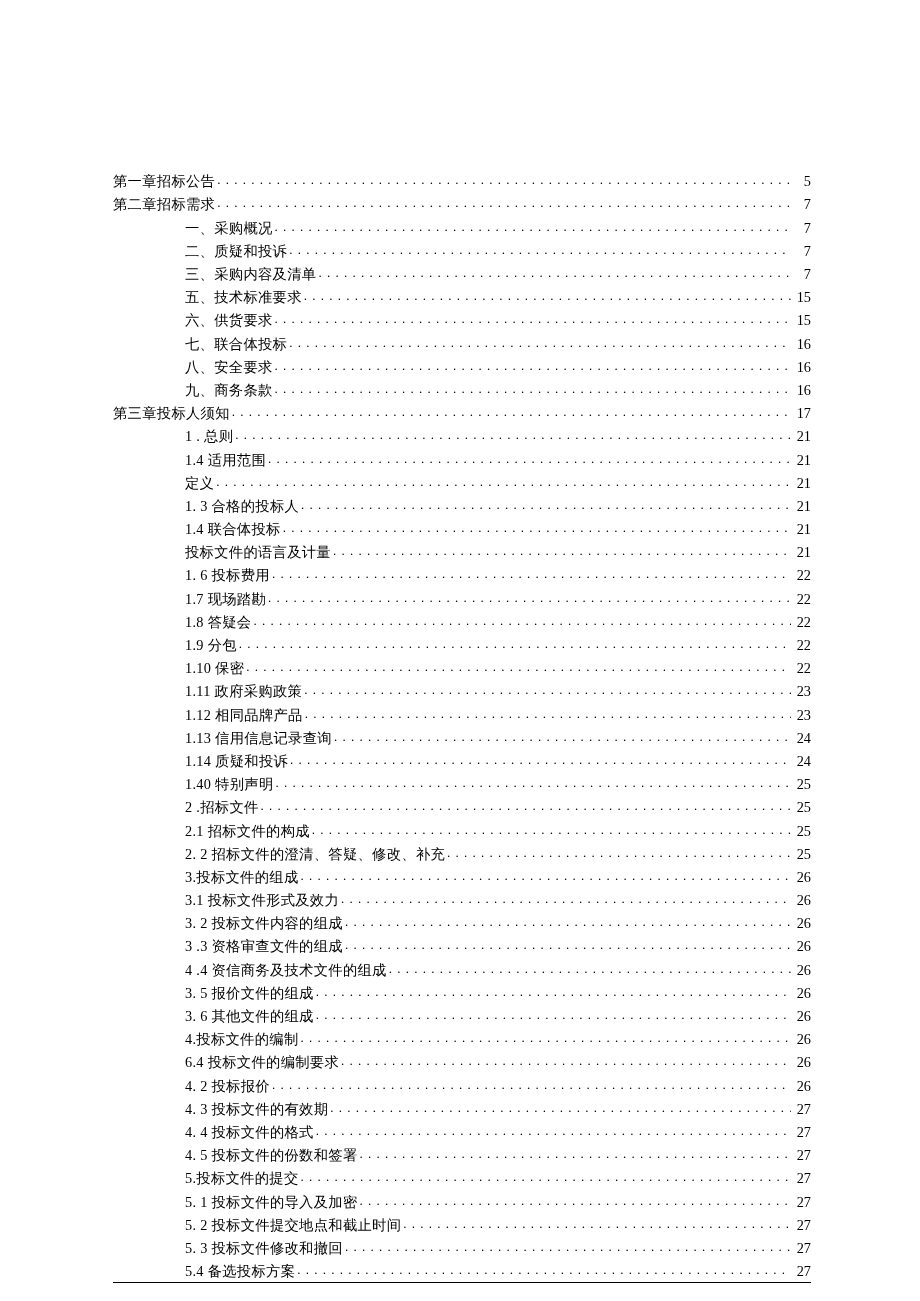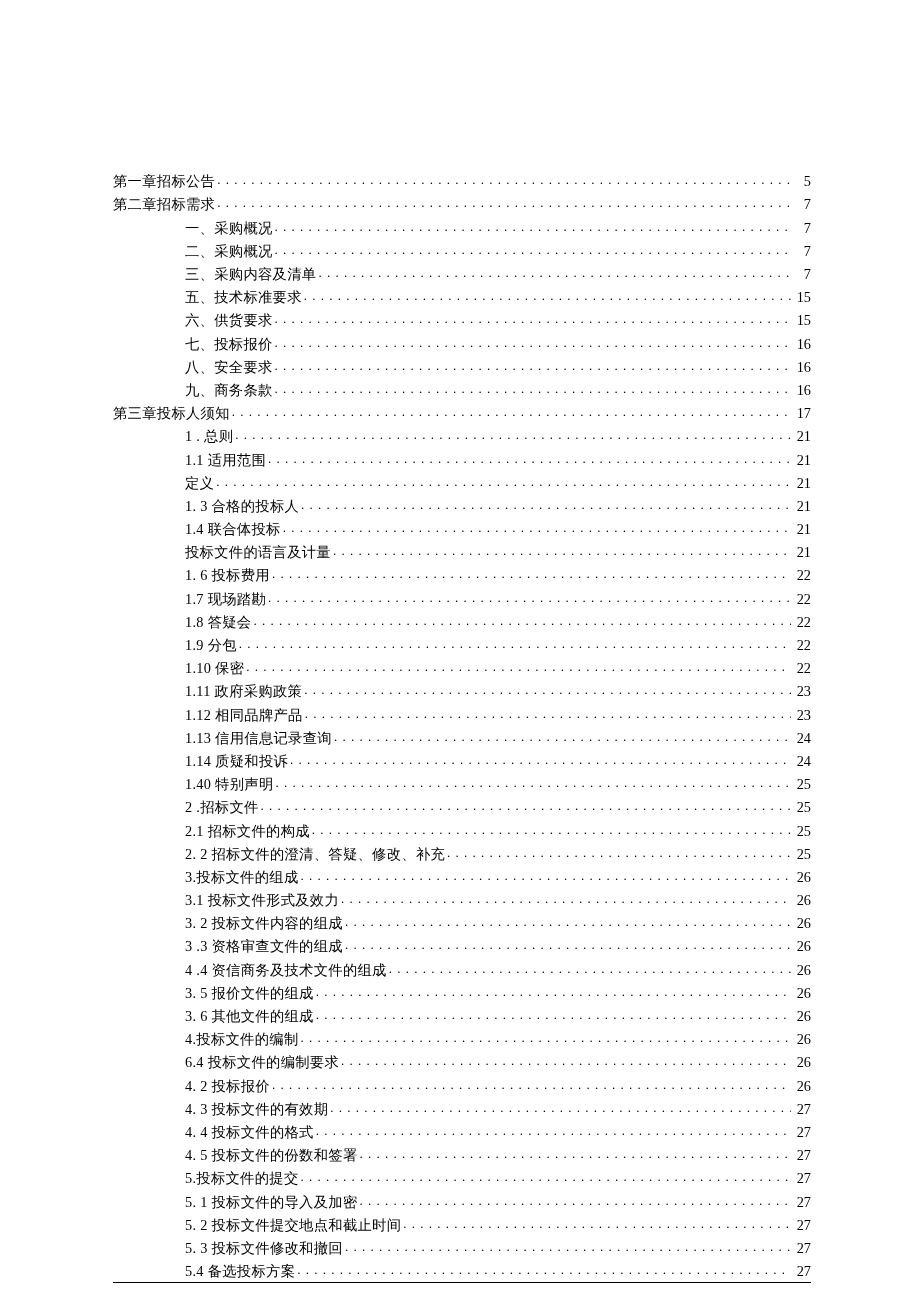--- a/index.html
+++ b/index.html
@@ -76,41 +76,41 @@
         <span class="label">第二章招标需求</span>
         <span class="leader"></span>
         <span class="pg">7</span>
       </div>
       <div class="toc-row indent-1">
         <span class="label">一、采购概况</span>
         <span class="leader"></span>
         <span class="pg">7</span>
       </div>
       <div class="toc-row indent-1">
-        <span class="label">二、采购概况</span>
+        <span class="label">二、质疑和投诉</span>
         <span class="leader"></span>
         <span class="pg">7</span>
       </div>
       <div class="toc-row indent-1">
         <span class="label">三、采购内容及清单</span>
         <span class="leader"></span>
         <span class="pg">7</span>
       </div>
       <div class="toc-row indent-1">
         <span class="label">五、技术标准要求</span>
         <span class="leader"></span>
         <span class="pg">15</span>
       </div>
       <div class="toc-row indent-1">
         <span class="label">六、供货要求</span>
         <span class="leader"></span>
         <span class="pg">15</span>
       </div>
       <div class="toc-row indent-1">
-        <span class="label">七、投标报价</span>
+        <span class="label">七、联合体投标</span>
         <span class="leader"></span>
         <span class="pg">16</span>
       </div>
       <div class="toc-row indent-1">
         <span class="label">八、安全要求</span>
         <span class="leader"></span>
         <span class="pg">16</span>
       </div>
       <div class="toc-row indent-1">
         <span class="label">九、商务条款</span>
@@ -121,21 +121,21 @@
         <span class="label">第三章投标人须知</span>
         <span class="leader"></span>
         <span class="pg">17</span>
       </div>
       <div class="toc-row indent-1">
         <span class="label">1 . 总则</span>
         <span class="leader"></span>
         <span class="pg">21</span>
       </div>
       <div class="toc-row indent-1">
-        <span class="label">1.1   适用范围</span>
+        <span class="label">1.4   适用范围</span>
         <span class="leader"></span>
         <span class="pg">21</span>
       </div>
       <div class="toc-row indent-1">
         <span class="label">定义</span>
         <span class="leader"></span>
         <span class="pg">21</span>
       </div>
       <div class="toc-row indent-1">
         <span class="label">1. 3 合格的投标人</span>

